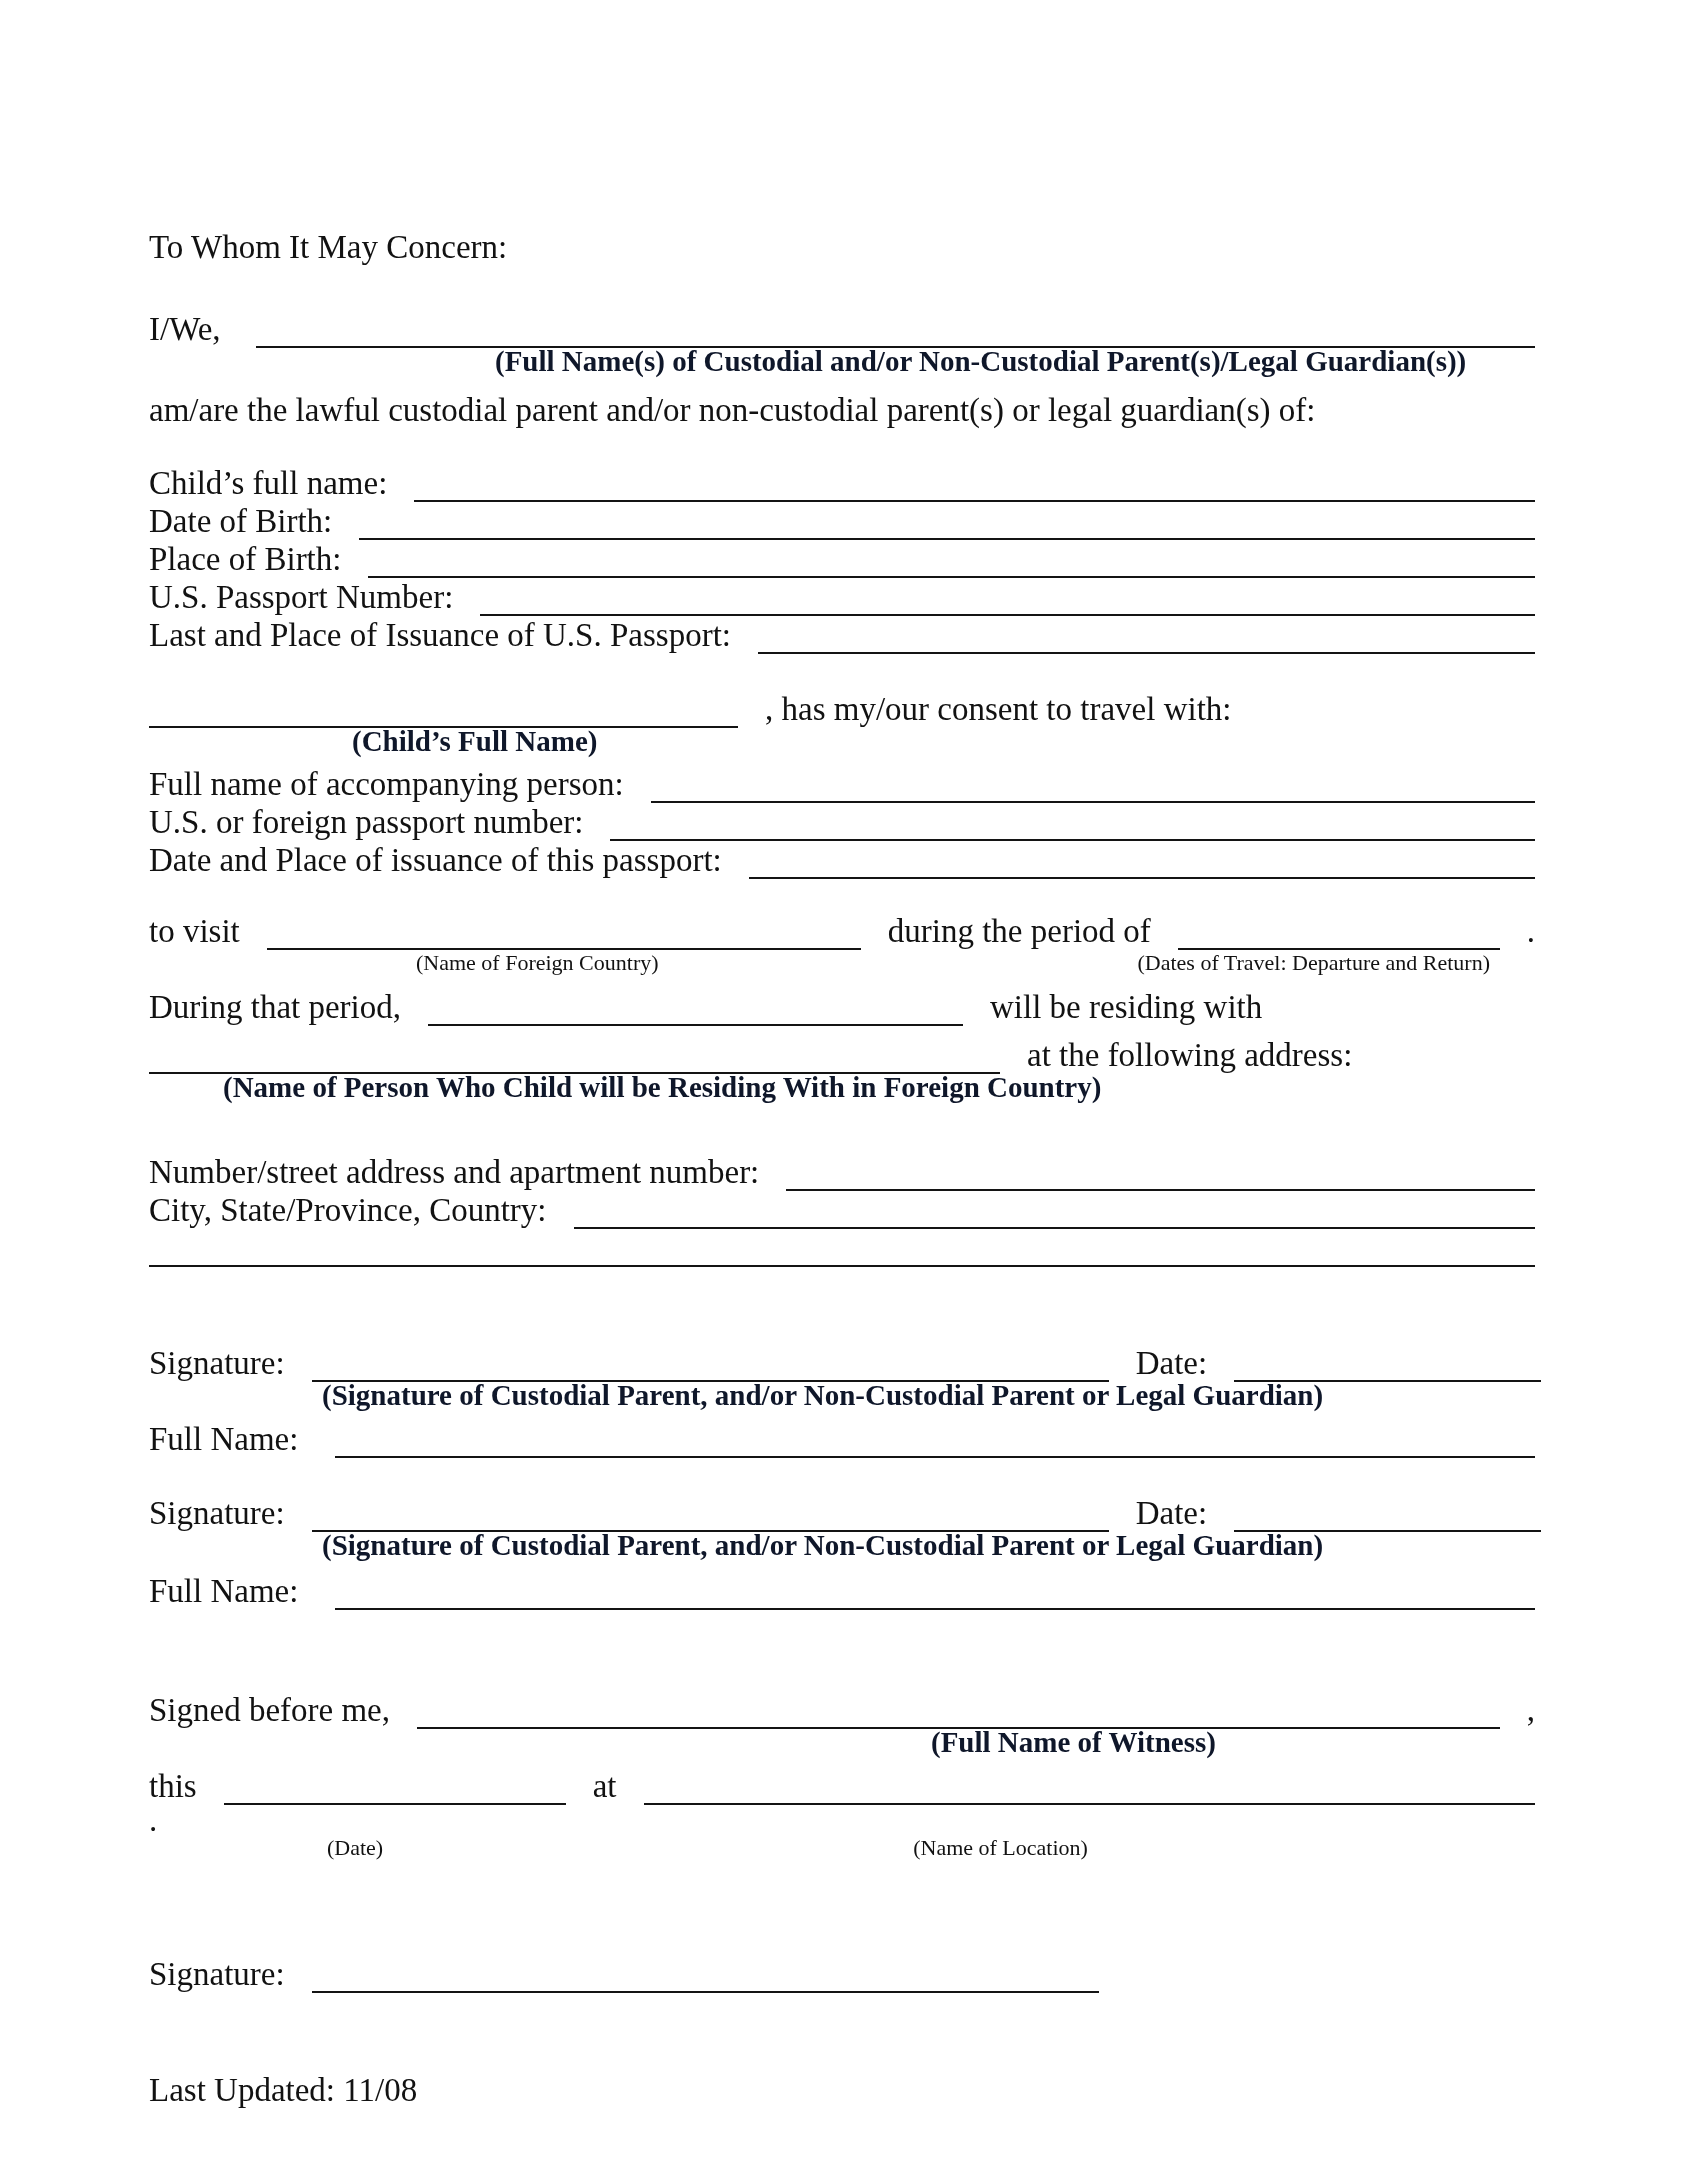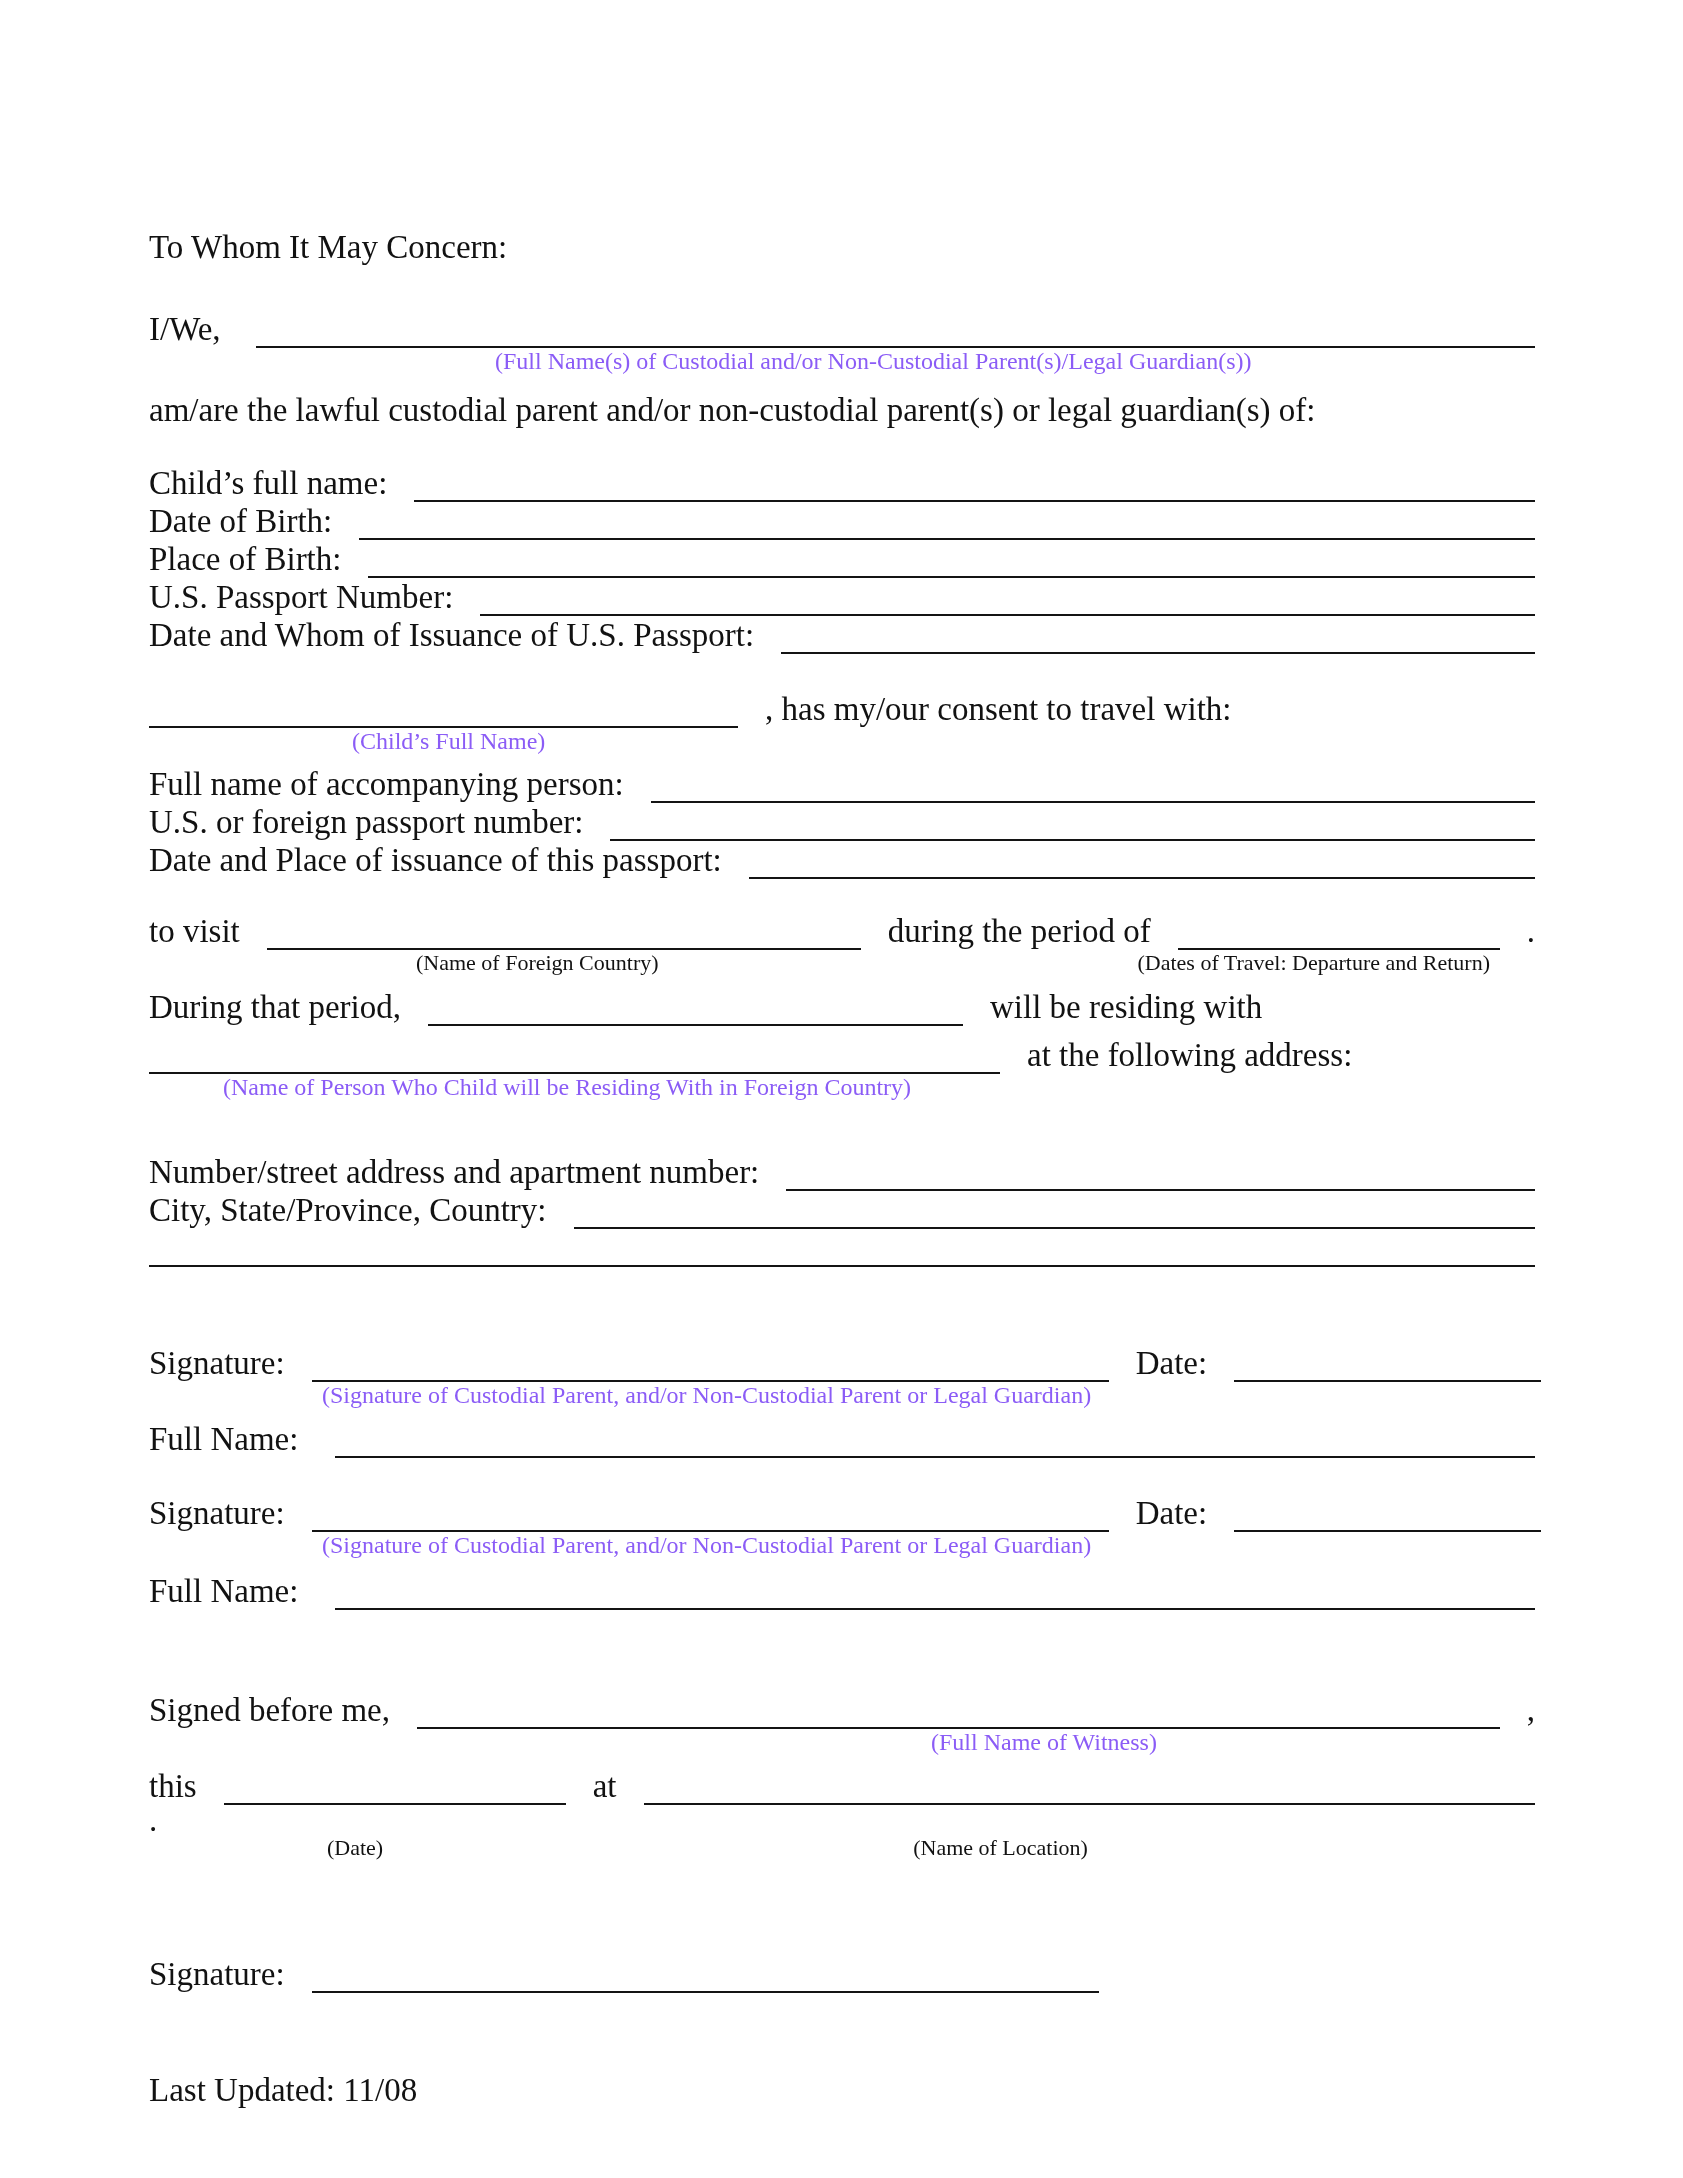--- a/index.html
+++ b/index.html
@@ -16,21 +16,21 @@
     position: absolute;
     left: 149px;
     top: 228px;
     width: 1386px;
   }
   .txt { font-size: 33px; line-height: 38px; white-space: nowrap; }
   .row { display: flex; align-items: flex-end; height: 38px; font-size: 33px; line-height: 38px; white-space: nowrap; gap: 27px; }
   .row > span { flex: 0 0 auto; }
   .blank { border-bottom: 2px solid #141414; height: 0; }
   .blank.grow { flex: 1 1 auto; }
-  .cap { font-size: 24px; line-height: 26px; white-space: nowrap; color:#8b5cf6; }
+  .cap { font-size: 29px; line-height: 26px; white-space: nowrap; color:#0f172a;font-weight:bold; }
   .cap-row { display: flex; font-size: 22px; line-height: 26px; white-space: nowrap; }
   .period-line { font-size: 33px; line-height: 30px; height: 30px; }
   
   .mt44 { margin-top: 44px; } .mt17 { margin-top: 17px; } .mt35 { margin-top: 35px; }
   .mt36 { margin-top: 36px; } .mt19 { margin-top: 11px; } .mt33 { margin-top: 33px; }
   .mt12 { margin-top: 12px; } .mt10 { margin-top: 10px; } .mt54 { margin-top: 53px; }
   .mt78 { margin-top: 77px; } .mt14 { margin-top: 14px; } .mt82 { margin-top: 81px; }
   .mt95 { margin-top: 94px; } .mt79 { margin-top: 78px; }
 </style>
 </head>
@@ -59,21 +59,21 @@
     </div>
     <div class="row">
       <span>Place of Birth:</span>
       <span class="blank grow"></span>
     </div>
     <div class="row">
       <span>U.S. Passport Number:</span>
       <span class="blank grow"></span>
     </div>
     <div class="row">
-      <span>Date and Whom of Issuance of U.S. Passport:</span>
+      <span>Last and Place of Issuance of U.S. Passport:</span>
       <span class="blank grow"></span>
     </div>
 
     <div class="row mt36">
       <span class="blank" style="width:589px;"></span>
       <span>, has my/our consent to travel with:</span>
     </div>
     <div class="cap" style="margin-left:203px;">(Child’s Full Name)</div>
 
     <div class="row mt19">

